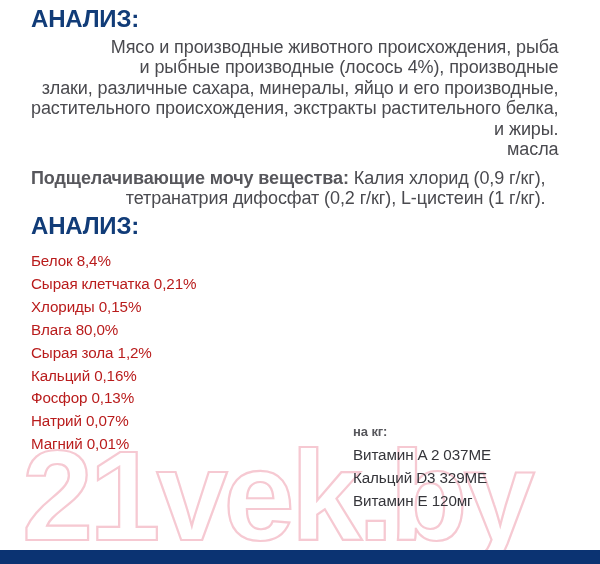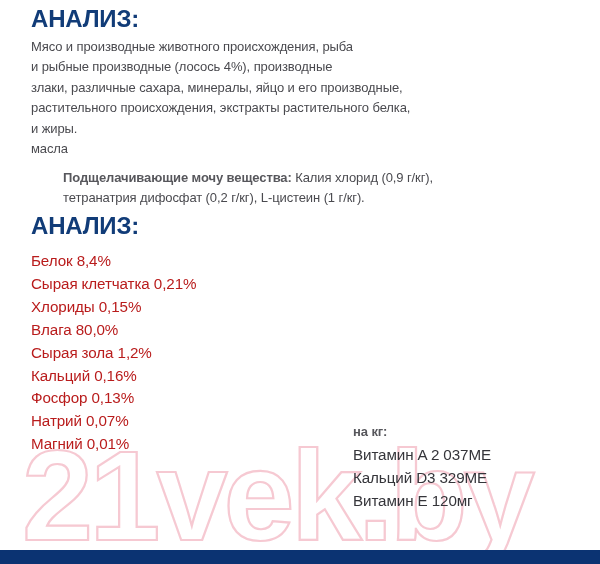--- a/index.html
+++ b/index.html
@@ -53,37 +53,37 @@
     font-weight: 700;
     letter-spacing: -0.2px;
     line-height: 1.05;
   }
 
   #heading-sostav { position: absolute; left: 31px; top: 6px; }
   #heading-analiz  { position: absolute; left: 31px; top: 213px; }
 
   .body-text {
     color: #4a4a4f;
-    font-size: 13px;
+    font-size: 18px;
     line-height: 20.4px;
     letter-spacing: -0.1px;
     white-space: nowrap;
+    text-align: right;
   }
 
   #composition-block {
     position: absolute;
     left: 31px;
     top: 37px;
   }
 
   #alkalinising-block {
     position: absolute;
     left: 31px;
     top: 168px;
-    margin-left: 32px;
   }
   .inline-bold {
     font-weight: 700;
     color: #57575c;
   }
 
   #analysis-list {
     position: absolute;
     left: 31px;
     top: 250px;

